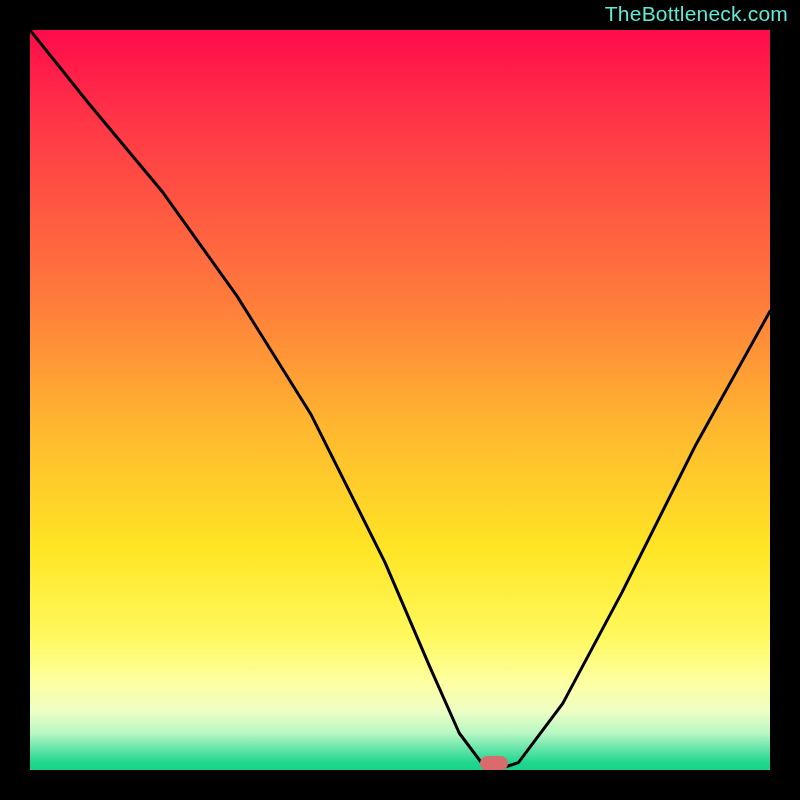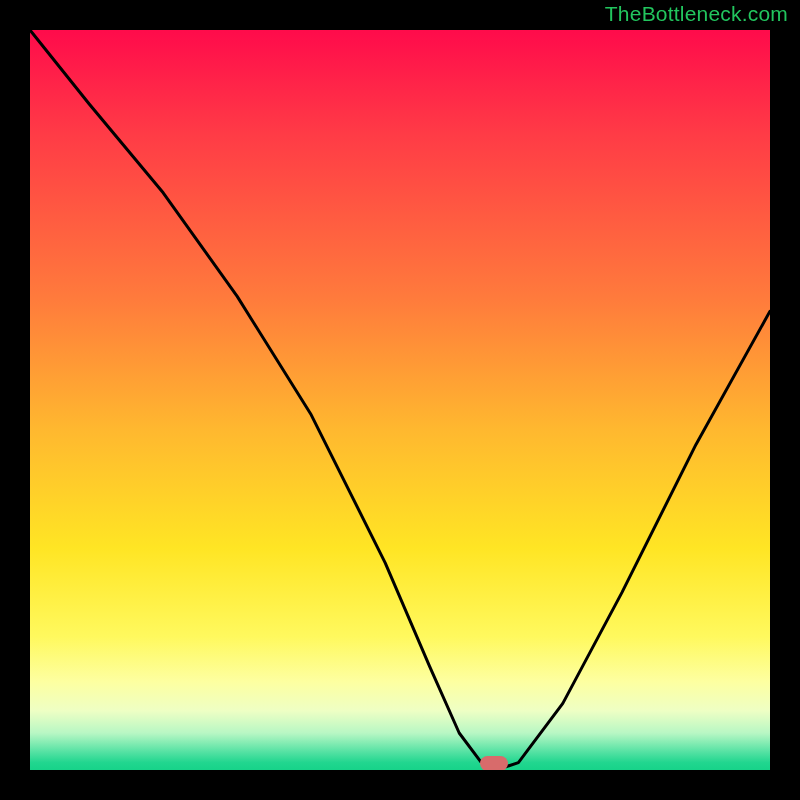--- a/index.html
+++ b/index.html
@@ -13,21 +13,21 @@
   }
   .container {
     position: relative;
     width: 800px;
     height: 800px;
   }
   .watermark {
     position: absolute;
     top: 2px;
     right: 12px;
-    color: #22c55e;
+    color: #5eead4;
     font-size: 21px;
     font-weight: 500;
     letter-spacing: 0.2px;
     z-index: 20;
   }
   .plot-square {
     position: absolute;
     left: 30px;
     top: 30px;
     width: 740px;

